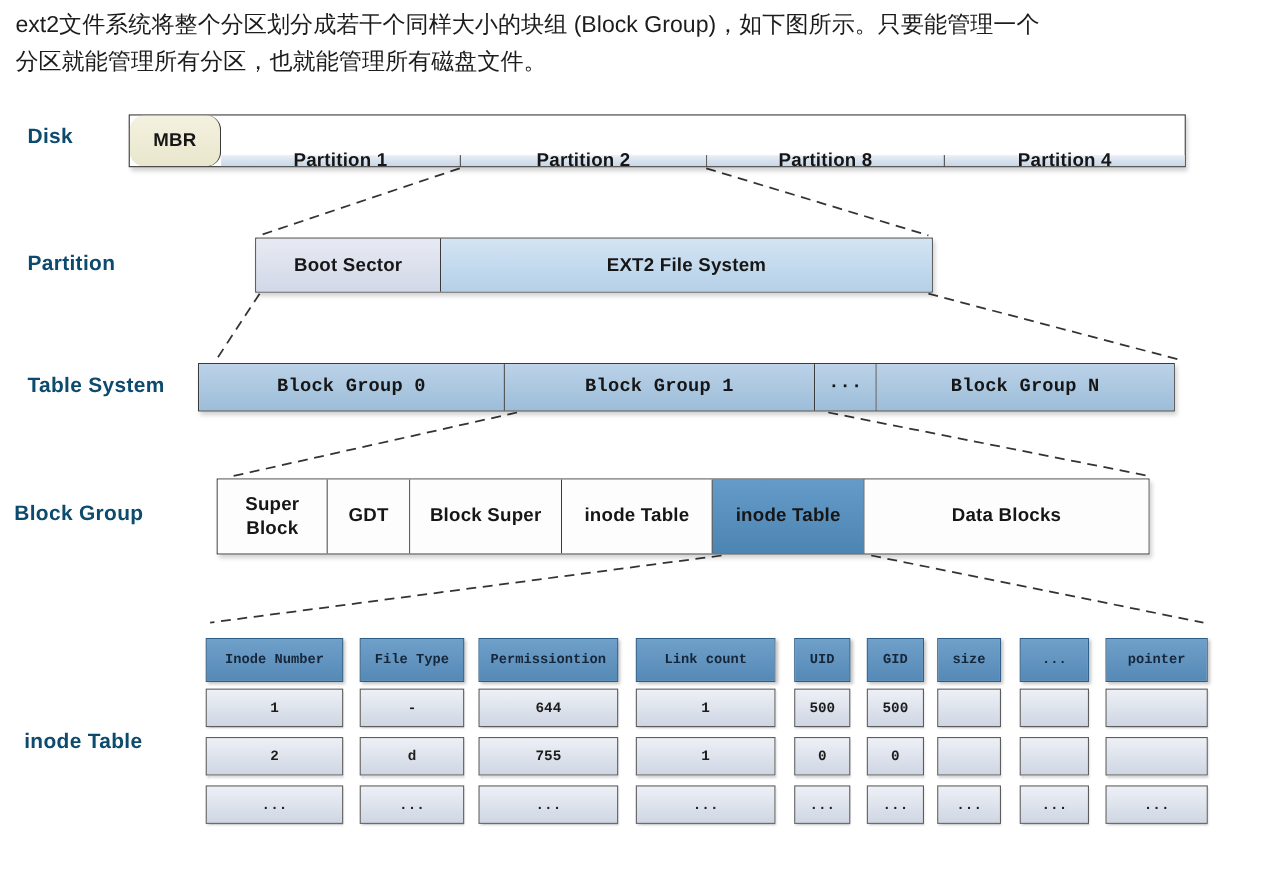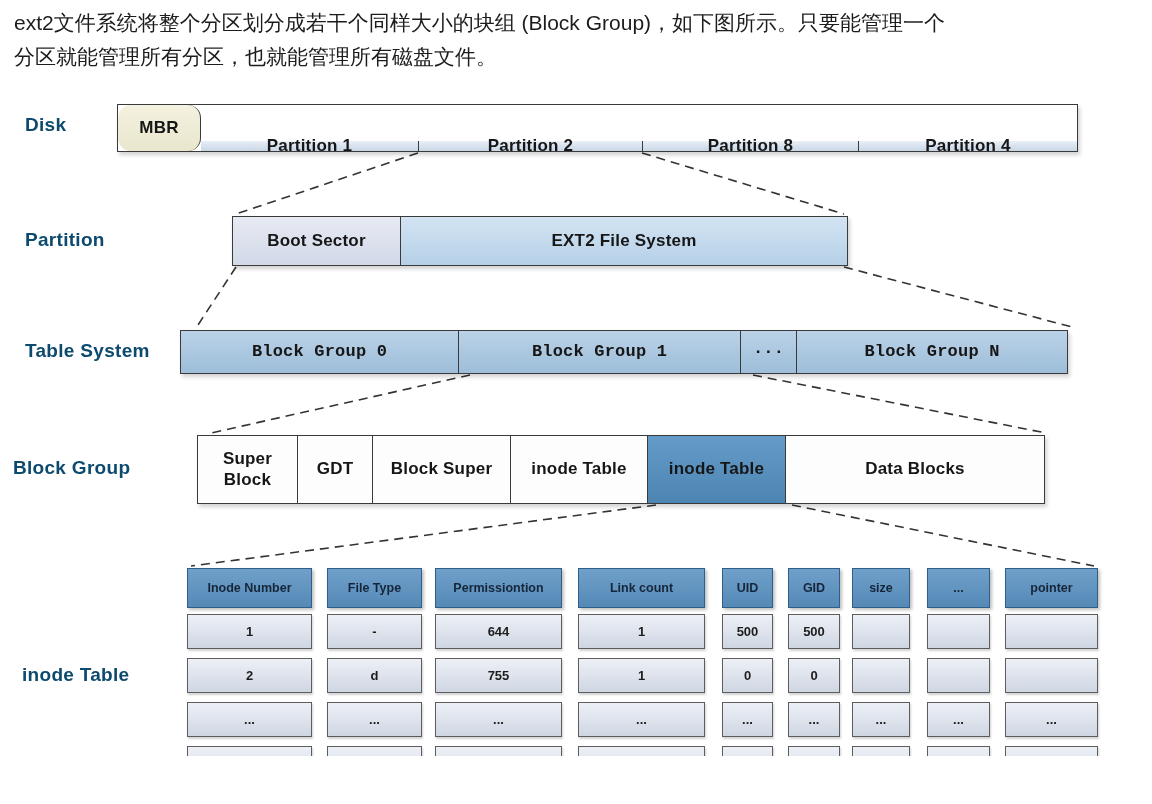--- a/index.html
+++ b/index.html
@@ -21,22 +21,22 @@
   .bg-boot{background:linear-gradient(180deg,#e7eaf3,#d2d8e8);}
   .bg-ext2{background:linear-gradient(180deg,#d3e4f3,#b5d0e7);}
   .bg-fs{background:linear-gradient(180deg,#bbd2e8,#9dbdd9);}
   .bg-white{background:#fdfdfd;}
   .bg-itable{background:linear-gradient(180deg,#649bc9,#4c84b2);}
 
   .dots{font-size:19px;font-weight:700;letter-spacing:0;}
 
   
   .trow{position:absolute;left:0;width:1152px;}
-  .ih,.ic{position:absolute;top:0;height:100%;display:flex;align-items:center;justify-content:center;
-          box-sizing:border-box;text-align:center;}
+  .ih,.ic{position:absolute;top:12px;height:100%;display:flex;align-items:center;justify-content:center;
+          box-sizing:border-box;text-align:center;font-family:Liberation Mono, monospace;}
   .ih{background:linear-gradient(180deg,#6fa0ca,#5589b6);border:1.5px solid #2f5f88;
       font-size:12.5px;font-weight:700;color:#16263a;box-shadow:2px 2px 3px rgba(0,0,0,.25);}
   .ic{background:linear-gradient(180deg,#edf0f6,#cfd6e3);border:1.5px solid #5d5d5d;
       font-size:13px;font-weight:700;color:#1d1d1d;box-shadow:1px 2px 2px rgba(0,0,0,.18);}
 
   .c0{left:187px;width:125px;} .c1{left:327px;width:95px;} .c2{left:435px;width:127px;}
   .c3{left:578px;width:127px;} .c4{left:722px;width:51px;} .c5{left:788px;width:52px;}
   .c6{left:852px;width:58px;}  .c7{left:927px;width:63px;} .c8{left:1005px;width:93px;}
 
   .overlay{position:absolute;left:0;top:0;width:1152px;height:804px;pointer-events:none;}

